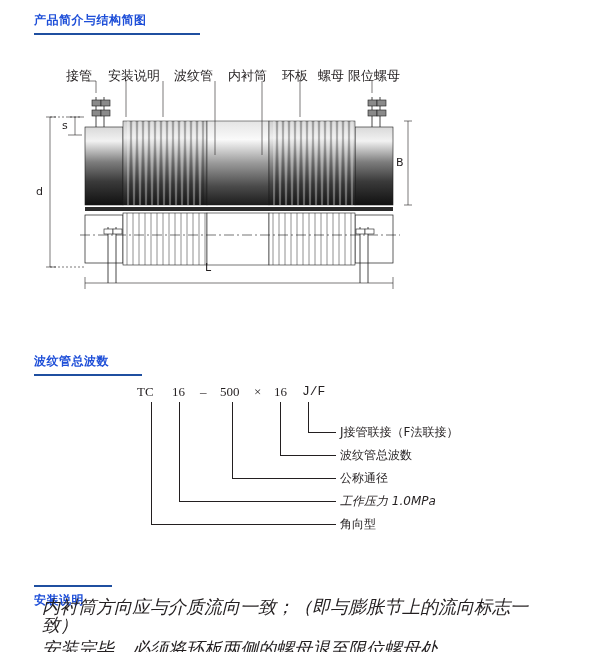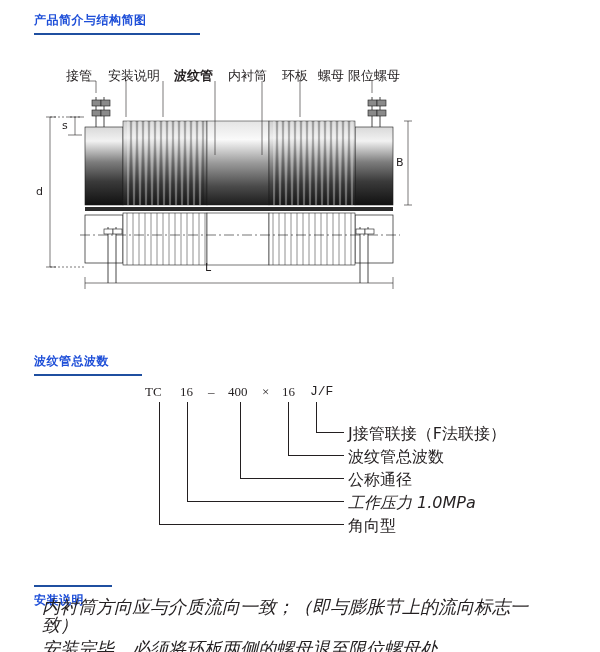--- a/index.html
+++ b/index.html
@@ -38,35 +38,35 @@
   #drawing {
     position: absolute;
     left: 0;
     top: 55px;
     width: 600px;
     height: 240px;
   }
   
   #code-area {
     position: absolute;
-    left: 12px;
+    left: 4px;
     top: 380px;
     width: 552px;
     height: 160px;
   }
   .code-token {
     position: absolute;
     font-size: 13px;
     font-family: "Liberation Serif", "DejaVu Serif", serif;
     color: #231f20;
     white-space: nowrap;
   }
   .code-label {
     position: absolute;
-    font-size: 16px;
+    font-size: 12px;
     color: #231f20;
     white-space: nowrap;
   }
   .lead-v {
     position: absolute;
     width: 1px;
     background: #231f20;
   }
   .lead-h {
     position: absolute;
@@ -312,42 +312,42 @@
 
       <line x1="85" y1="228" x2="393" y2="228"></line>
       <line x1="85" y1="222" x2="85" y2="234"></line>
       <line x1="393" y1="222" x2="393" y2="234"></line>
     </g>
   </svg>
 
   
   <div class="callout" style="left:66px; top:12px;">接管</div>
   <div class="callout" style="left:108px; top:12px;">安装说明</div>
-  <div class="callout" style="left:174px; top:12px;font-weight:bold;">波纹管</div>
+  <div class="callout" style="left:174px; top:12px;">波纹管</div>
   <div class="callout" style="left:228px; top:12px;">内衬筒</div>
   <div class="callout" style="left:282px; top:12px;">环板</div>
   <div class="callout" style="left:318px; top:12px;">螺母</div>
   <div class="callout" style="left:348px; top:12px;">限位螺母</div>
 
   
   <div class="dim" style="left:62px; top:64px;">s</div>
   <div class="dim" style="left:36px; top:130px;">d</div>
   <div class="dim" style="left:396px; top:101px;">B</div>
   <div class="dim" style="left:205px; top:206px;">L</div>
 </div>
 
 <div class="section-title" id="title2">波纹管总波数</div>
 <div class="title-underline" id="title2u"></div>
 
 <div id="code-area">
 
   <div class="code-token" style="left:133px; top:4px;">TC</div>
   <div class="code-token" style="left:168px; top:4px;">16</div>
   <div class="code-token" style="left:196px; top:4px;">–</div>
-  <div class="code-token" style="left:216px; top:4px;">400</div>
+  <div class="code-token" style="left:216px; top:4px;">500</div>
   <div class="code-token" style="left:250px; top:4px;">×</div>
   <div class="code-token" style="left:270px; top:4px;">16</div>
   <div class="code-token" style="left:298px; top:4px;font-family:Liberation Mono, monospace;">J/F</div>
 
   <div class="lead-v" style="left:304px; top:22px; height:30px;"></div>
   <div class="lead-h" style="left:304px; top:52px; width:28px;"></div>
 
   <div class="lead-v" style="left:276px; top:22px; height:53px;"></div>
   <div class="lead-h" style="left:276px; top:75px; width:56px;"></div>
 

